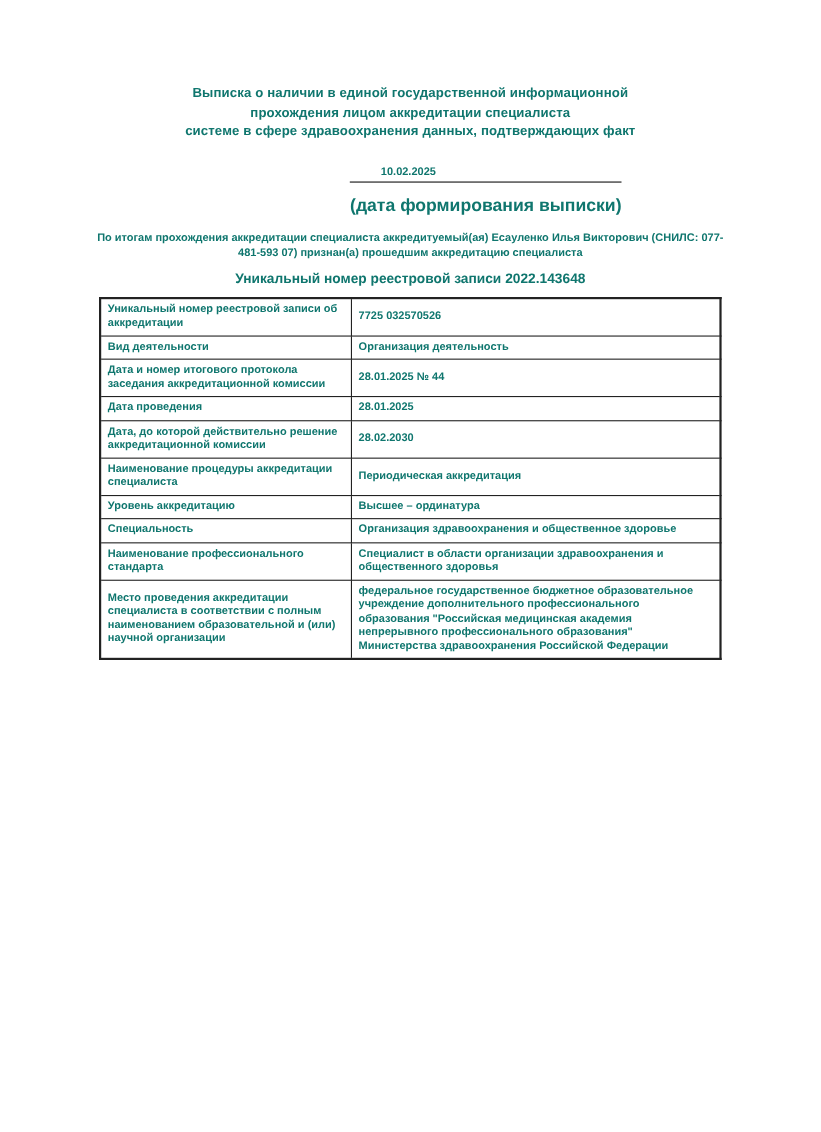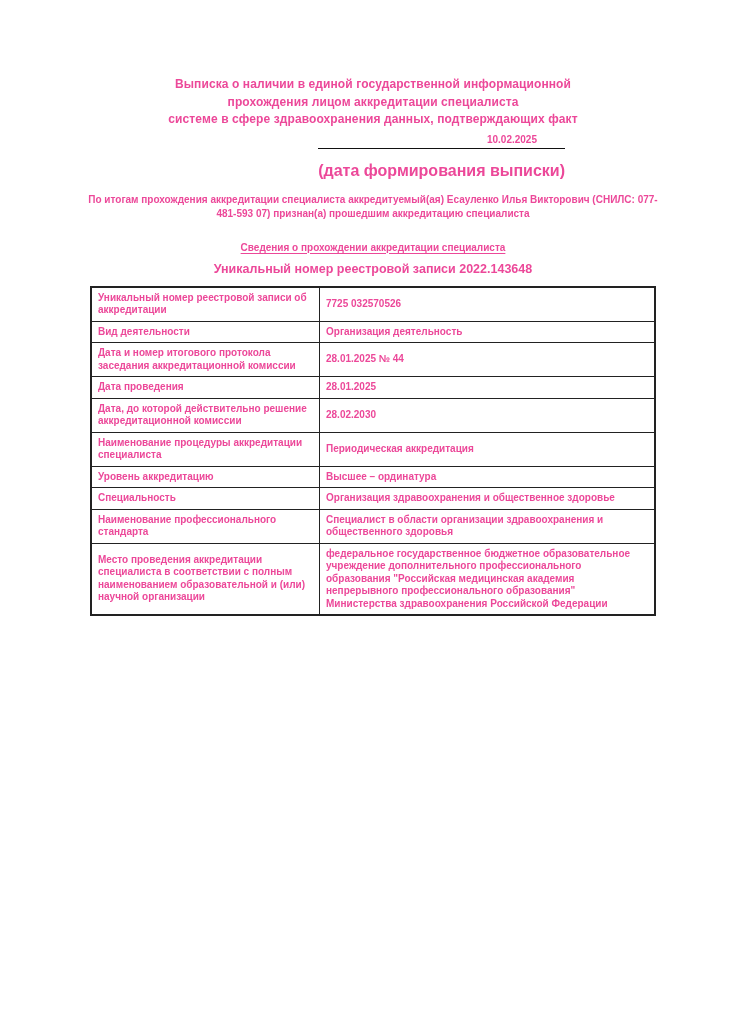--- a/index.html
+++ b/index.html
@@ -6,38 +6,38 @@
     margin: 0;
     padding: 0;
     background: #ffffff;
   }
   .page {
     position: relative;
     width: 746px;
     height: 1029px;
     margin: 0 auto;
     background: #ffffff;
-    color: #ec4899;
+    color: #0f766e;
     font-family: "Liberation Sans", "DejaVu Sans", sans-serif;
     font-weight: bold;
     box-sizing: border-box;
     padding-top: 76px;
     overflow: hidden;
     border-radius: 32px;
   }
   .doc-title {
     text-align: center;
     font-size: 12px;
     line-height: 17.5px;
     letter-spacing: 0.1px;
   }
   .date-block {
     width: max-content;
-    margin: 5px 181px 0 auto;
-    text-align: right;
+    margin: 22px 181px 0 auto;
+    text-align: left;
   }
   .date-value {
     font-size: 10px;
     line-height: 12px;
     padding: 0 28px 2px 28px;
     border-bottom: 1.5px solid #111;
   }
   .date-caption {
     font-size: 16px;
     line-height: 12px;
@@ -95,21 +95,20 @@
     <div>системе в сфере здравоохранения данных, подтверждающих факт</div>
   </div>
 
   <div class="date-block">
     <div class="date-value">10.02.2025</div>
     <div class="date-caption">(дата формирования выписки)</div>
   </div>
 
   <p class="intro">По итогам прохождения аккредитации специалиста аккредитуемый(ая) Есауленко Илья Викторович (СНИЛС: 077-481-593 07) признан(а) прошедшим аккредитацию специалиста</p>
 
-  <div class="section-heading">Сведения о прохождении аккредитации специалиста</div>
 
   <div class="record-heading">Уникальный номер реестровой записи 2022.143648</div>
 
   <table class="info-table">
     <tbody>
         <tr>
           <td class="label-cell">Уникальный номер реестровой записи об аккредитации</td>
           <td class="value-cell">7725 032570526</td>
         </tr>
         <tr>

